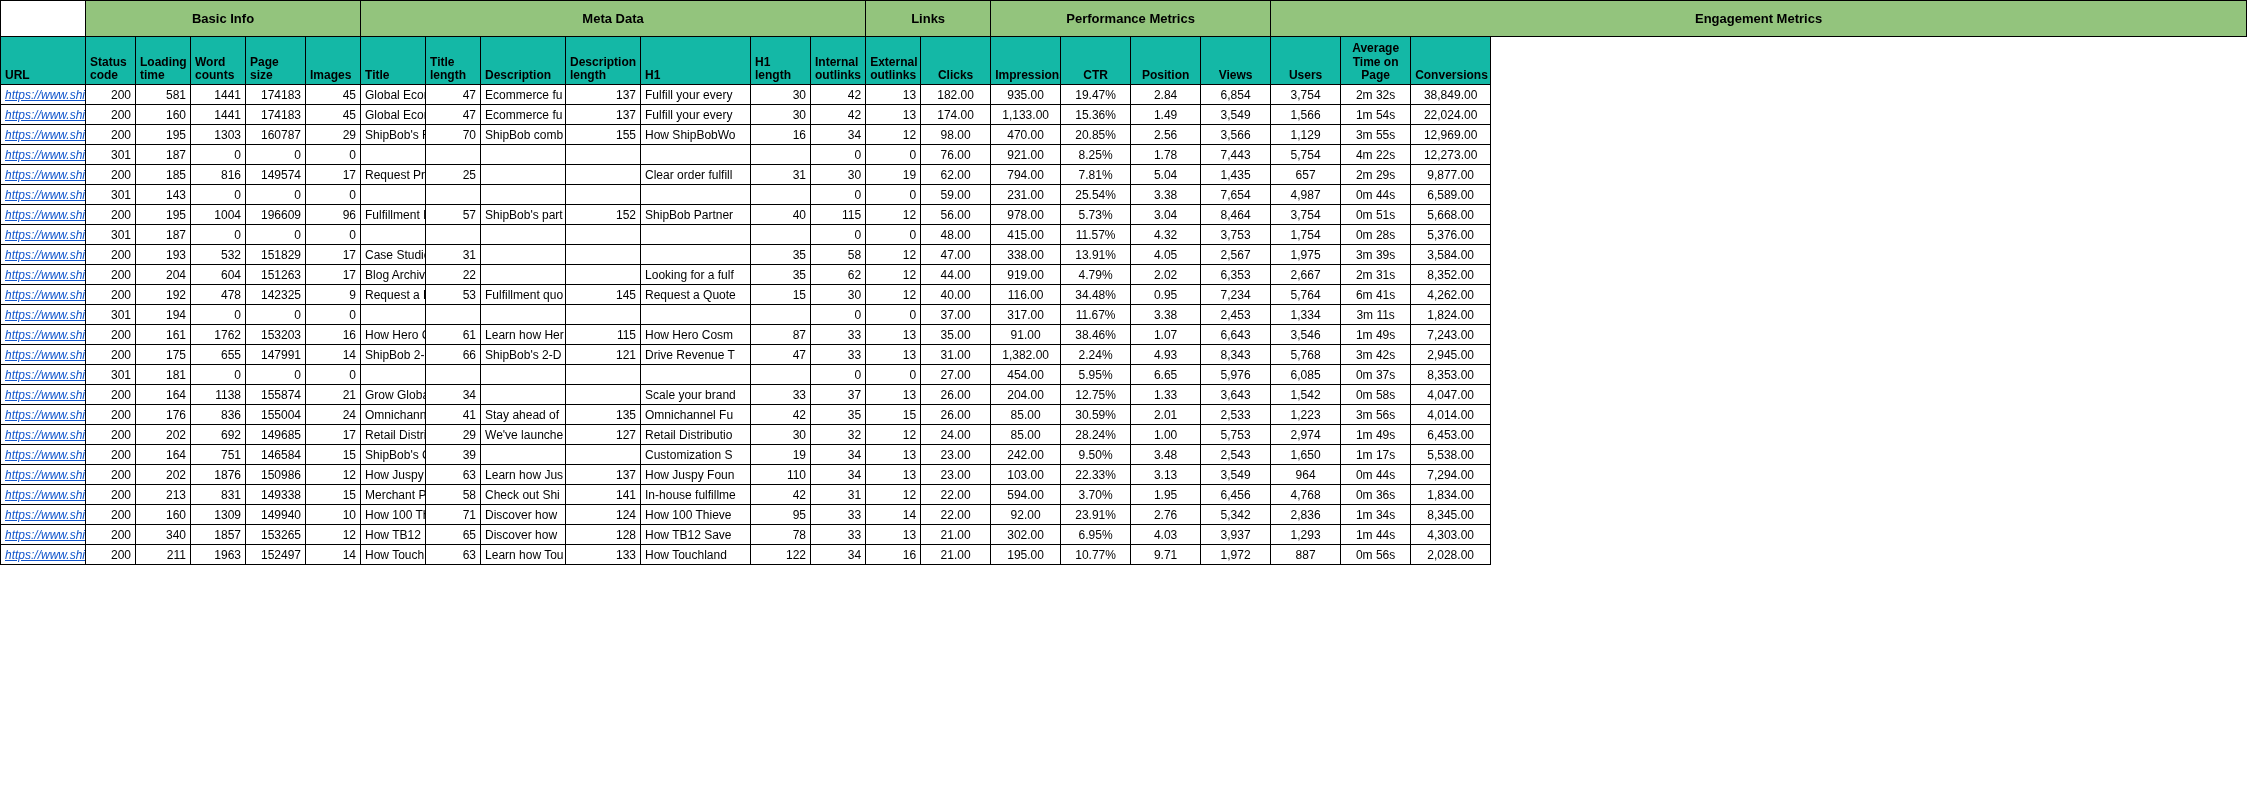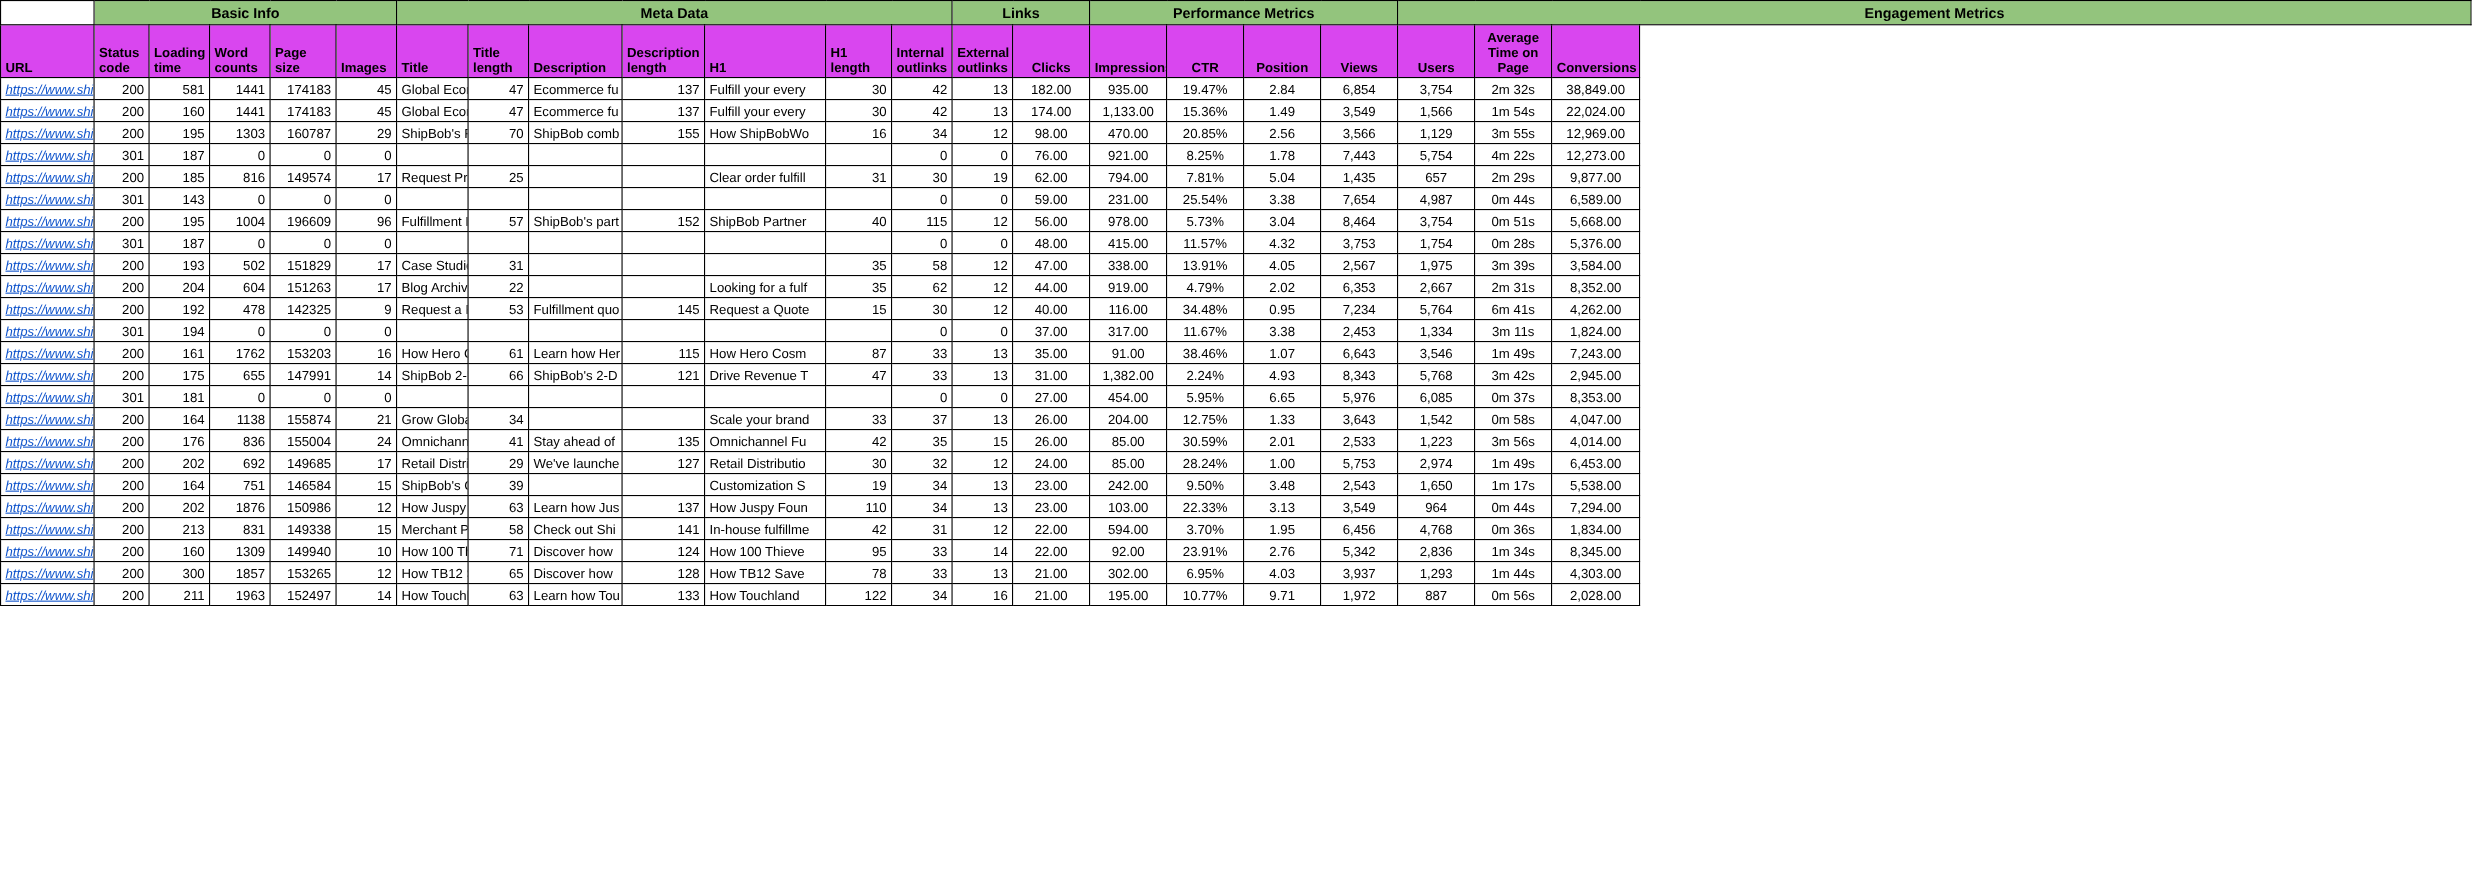--- a/index.html
+++ b/index.html
@@ -20,28 +20,28 @@
     padding: 2px 4px;
     overflow: hidden;
     white-space: nowrap;
     height: 20px;
     vertical-align: middle;
   }
   .group-header th {
     background: #93c47d;
     font-weight: bold;
     text-align: center;
-    height: 22px;
+    height: 36px;
     font-size: 13px;
   }
   .group-header th.blank {
     background: #fff;
   }
   .col-header th {
-    background: #d946ef;
+    background: #14b8a6;
     font-weight: bold;
     text-align: left;
     vertical-align: bottom;
     height: 48px;
     white-space: normal;
     line-height: 1.1;
     padding: 2px 4px;
   }
   .col-header th.center {
     text-align: center;
@@ -330,21 +330,21 @@
         <td class="center">4.32</td>
         <td class="center">3,753</td>
         <td class="center">1,754</td>
         <td class="center">0m 28s</td>
         <td class="center">5,376.00</td>
       </tr>
       <tr>
         <td class="url txt"><a href="#">https://www.shi</a></td>
         <td class="num">200</td>
         <td class="num">193</td>
-        <td class="num">502</td>
+        <td class="num">532</td>
         <td class="num">151829</td>
         <td class="num">17</td>
         <td class="txt">Case Studie</td>
         <td class="num">31</td>
         <td class="txt"></td>
         <td class="num"></td>
         <td class="txt"></td>
         <td class="num">35</td>
         <td class="num">58</td>
         <td class="num">12</td>
@@ -665,21 +665,21 @@
         <td class="center">23.91%</td>
         <td class="center">2.76</td>
         <td class="center">5,342</td>
         <td class="center">2,836</td>
         <td class="center">1m 34s</td>
         <td class="center">8,345.00</td>
       </tr>
       <tr>
         <td class="url txt"><a href="#">https://www.shi</a></td>
         <td class="num">200</td>
-        <td class="num">300</td>
+        <td class="num">340</td>
         <td class="num">1857</td>
         <td class="num">153265</td>
         <td class="num">12</td>
         <td class="txt">How TB12 S</td>
         <td class="num">65</td>
         <td class="txt">Discover how</td>
         <td class="num">128</td>
         <td class="txt">How TB12 Save</td>
         <td class="num">78</td>
         <td class="num">33</td>

